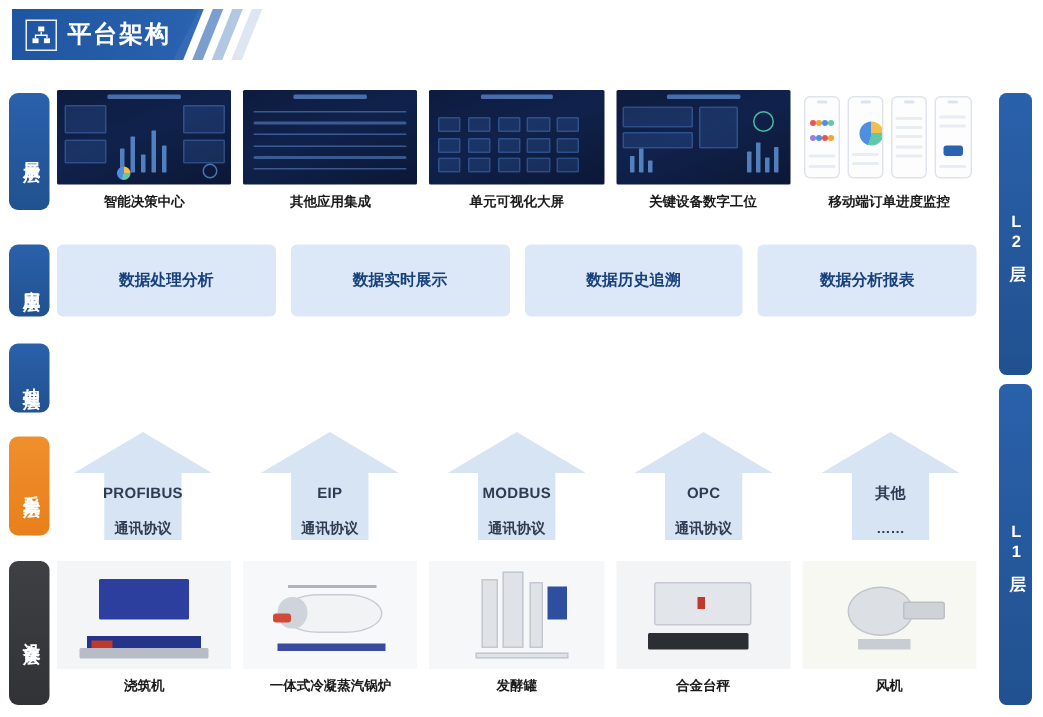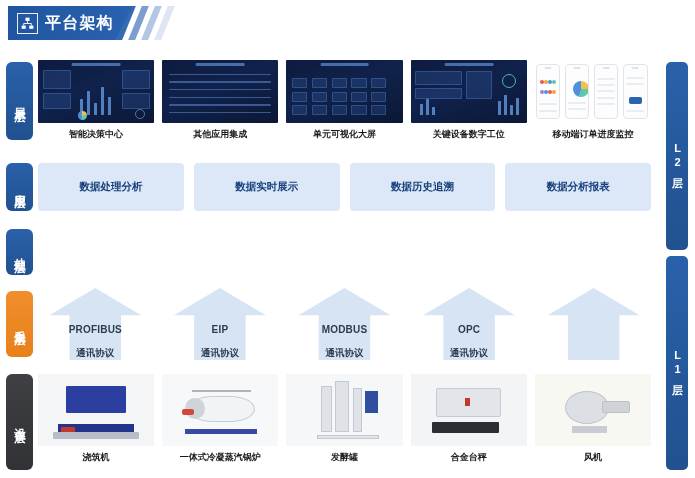--- a/index.html
+++ b/index.html
@@ -342,20 +342,24 @@
     </div>
     <div class="arrow-cell">
       <span class="arrow-shape"></span>
       <span class="arrow-label">
         <span class="arrow-l1">OPC</span><br>
         <span class="arrow-l2">通讯协议</span>
       </span>
     </div>
     <div class="arrow-cell">
       <span class="arrow-shape"></span>
+      <span class="arrow-label">
+        <span class="arrow-l1">其他</span><br>
+        <span class="arrow-l2">……</span>
+      </span>
     </div>
   </div>
 
   <div class="row" id="row-equip">
 
     <div class="eq-cell">
       <div class="eq-thumb" style="background:#f4f5f7;">
         <span class="m-castbody"></span>
           <span class="m-castlegs"></span>
         <span class="m-castbase"></span>

